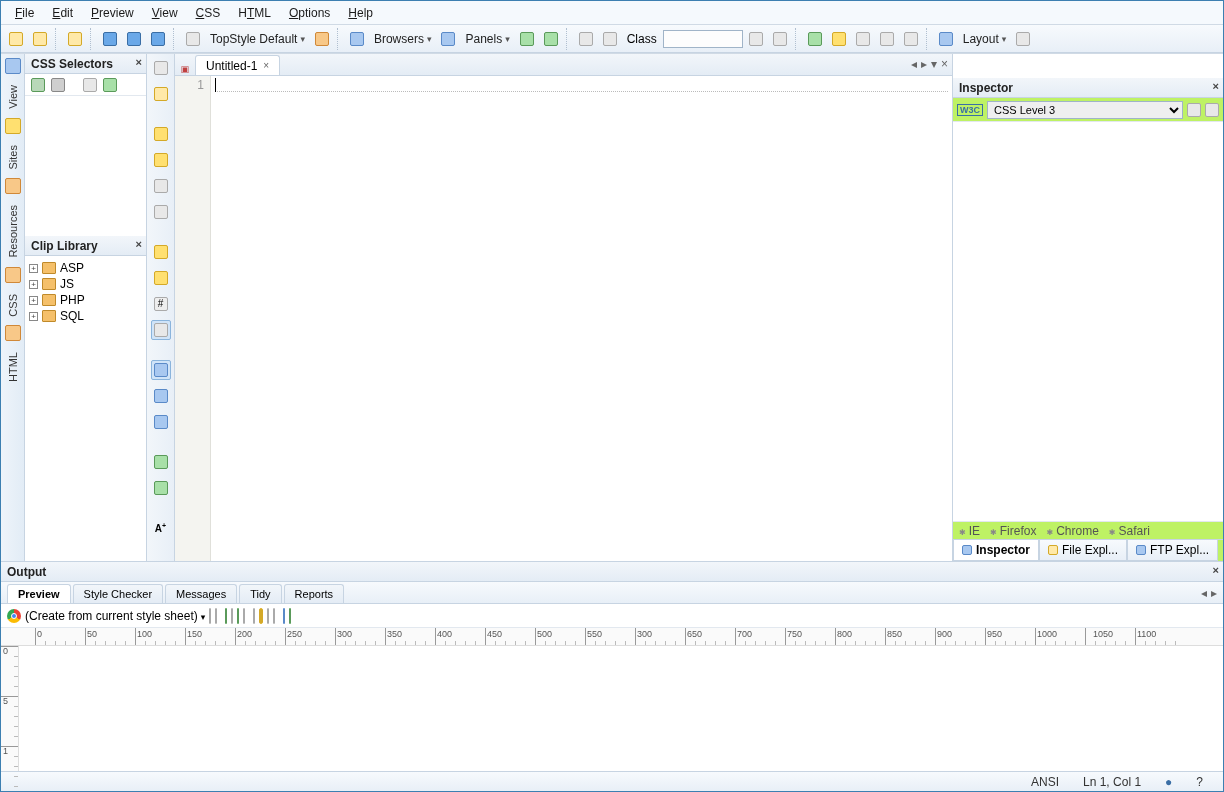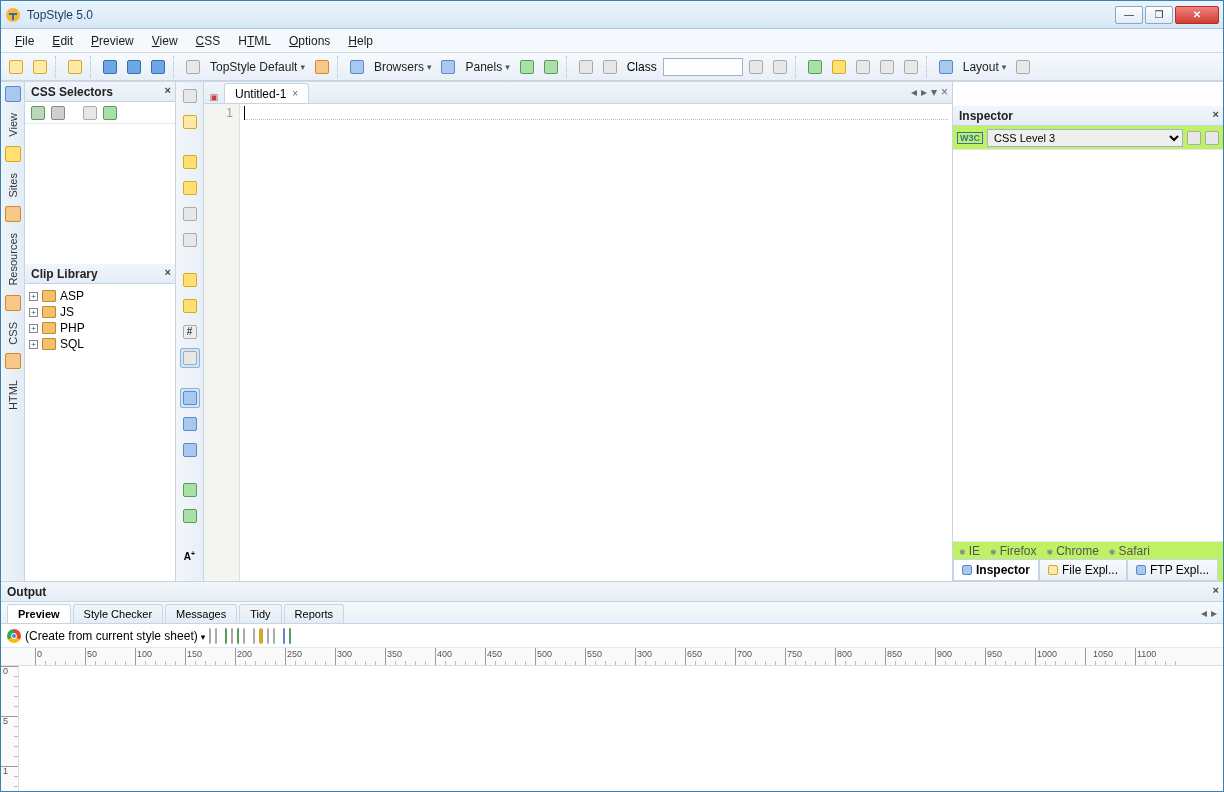--- a/index.html
+++ b/index.html
@@ -29,21 +29,21 @@
 .toolbar .droptext { padding:0 4px; color:#222; display:flex; align-items:center; gap:3px; }
 .toolbar .droptext::after { content:"▾"; font-size:9px; color:#555; }
 .toolbar input.classbox { width:80px; height:18px; border:1px solid #a0b4c8; background:#fdfdfd; padding:0 3px; font-size:11px;}
 
 
 .mainrow { flex:1; display:flex; min-height:0; border-top:1px solid #d0dae5;}
 .leftstrip { width:24px; background:linear-gradient(90deg,#eef4fa,#e2ecf6); border-right:1px solid #c7d4e2; display:flex; flex-direction:column; align-items:center; padding-top:4px; gap:2px;}
 .leftstrip .vitem { writing-mode: vertical-rl; transform: rotate(180deg); font-size:11px; padding:6px 2px; color:#333; border:1px solid transparent; }
 .leftstrip .vicon { width:16px; height:16px; margin-bottom:2px; }
 
-.leftpanels { width:151px; display:flex; flex-direction:column; border-right:1px solid #c7d4e2; background:#fff;}
+.leftpanels { width:122px; display:flex; flex-direction:column; border-right:1px solid #c7d4e2; background:#fff;}
 .panelhdr { height:20px; background:linear-gradient(#f2f6fa,#e4ecf5); border-bottom:1px solid #c7d4e2; display:flex; align-items:center; padding:0 6px; font-weight:bold; color:#222; position:relative;}
 .panelhdr .x { position:absolute; right:4px; top:2px; font-size:11px; color:#444; cursor:default;}
 .paneltb { height:22px; display:flex; align-items:center; gap:6px; padding:2px 6px; border-bottom:1px solid #e2e8ef;}
 .panelbody { flex:1; background:#fff; overflow:auto;}
 .cliptree { padding:4px 4px; }
 .cliptree .node { display:flex; align-items:center; gap:4px; padding:1px 0; }
 .cliptree .exp { width:9px; height:9px; border:1px solid #888; font-size:8px; line-height:7px; text-align:center; color:#444; }
 .cliptree .fld { width:14px; height:12px; background:#f5c06a; border:1px solid #c08a2a; border-radius:1px;}
 
 .gutter { width:28px; background:linear-gradient(90deg,#f2f6fa,#e8eff7); border-right:1px solid #c7d4e2; display:flex; flex-direction:column; align-items:center; padding:4px 0; gap:6px;}
@@ -111,32 +111,20 @@
 .ic-green { background:#a8e0a8; border:1px solid #5a9a5a;}
 .ic-blue { background:#a8c8f0; border:1px solid #5a8ac8;}
 .ic-orange { background:#f8c888; border:1px solid #d08838;}
 .icobox { width:14px; height:14px; border-radius:2px; }
 </style>
 </head>
 <body>
 
 <div class="window">
 
-  <div class="titlebar">
-    <svg class="appicon" viewBox="0 0 16 16">
-        <circle cx="8" cy="8" r="7" fill="#f7b733"></circle>
-        <path d="M4 6h8v2H9v5H7V8H4z" fill="#2a6fb5"></path>
-      </svg>
-    <div class="title">TopStyle 5.0</div>
-    <div class="winbtns">
-      <div class="winbtn min"></div>
-      <div class="winbtn max"></div>
-      <div class="winbtn close"></div>
-    </div>
-  </div>
 
   <div class="menubar">
     <div class="menuitem"><u>F</u><span>ile</span></div>
     <div class="menuitem"><u>E</u>dit</div>
     <div class="menuitem"><u>P</u>review</div>
     <div class="menuitem"><u>V</u>iew</div>
     <div class="menuitem"><u>C</u>SS</div>
     <div class="menuitem">H<u>T</u>ML</div>
     <div class="menuitem"><u>O</u>ptions</div>
     <div class="menuitem"><u>H</u>elp</div>
@@ -597,14 +585,21 @@
           <div class="vlbl" style="top: 100px;">1</div>
           <div class="vtick minor" style="top: 110px;"></div>
           <div class="vtick minor" style="top: 120px;"></div>
           <div class="vtick minor" style="top: 130px;"></div>
           <div class="vtick minor" style="top: 140px;"></div>
         </div>
       <div class="pvcanvas"></div>
     </div>
   </div>
 
+  <div class="statusbar">
+    <div class="sp"></div>
+    <div class="cell">ANSI</div>
+    <div class="cell">Ln 1, Col 1</div>
+    <div class="cell" style="color:#3a6ea5">●</div>
+    <div class="cell">?</div>
+  </div>
 
 </div>
 
 </body></html>

